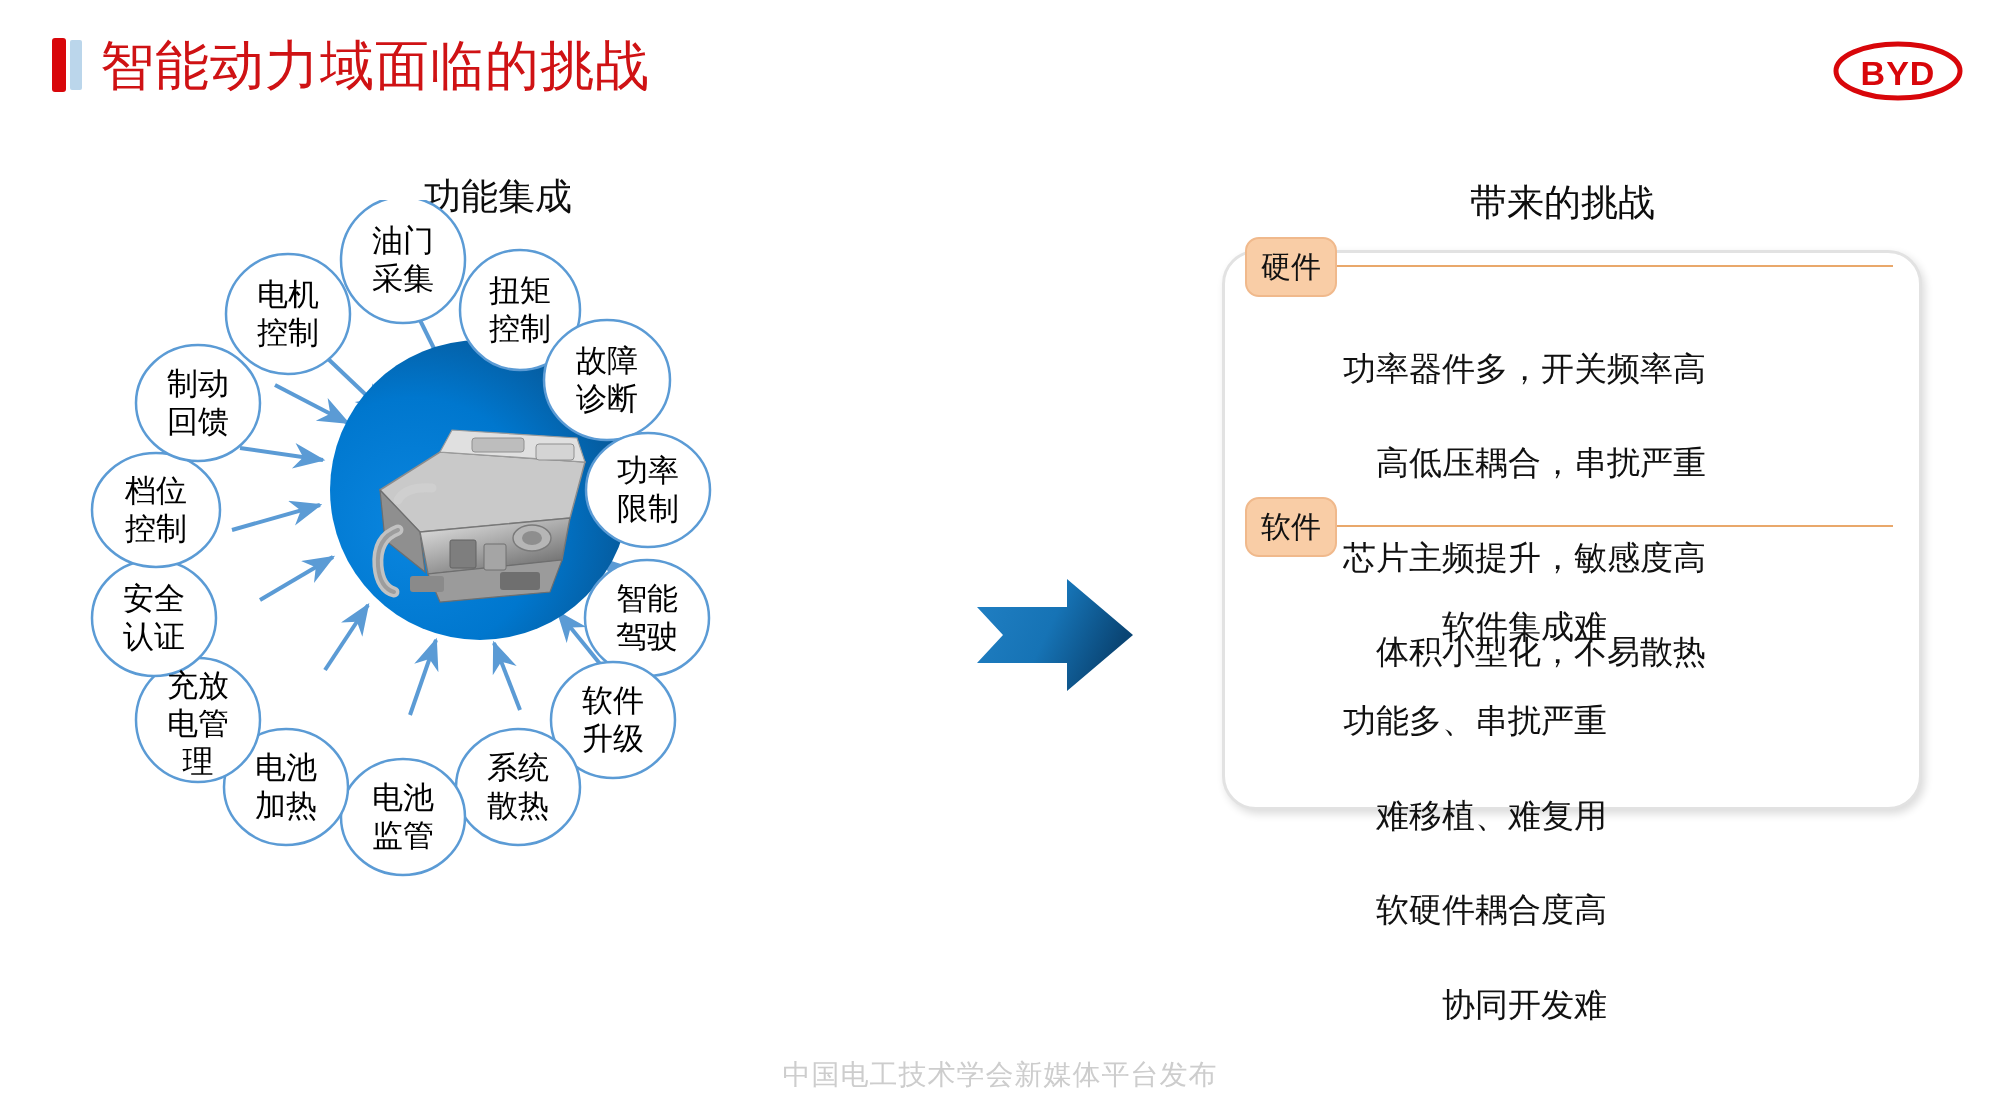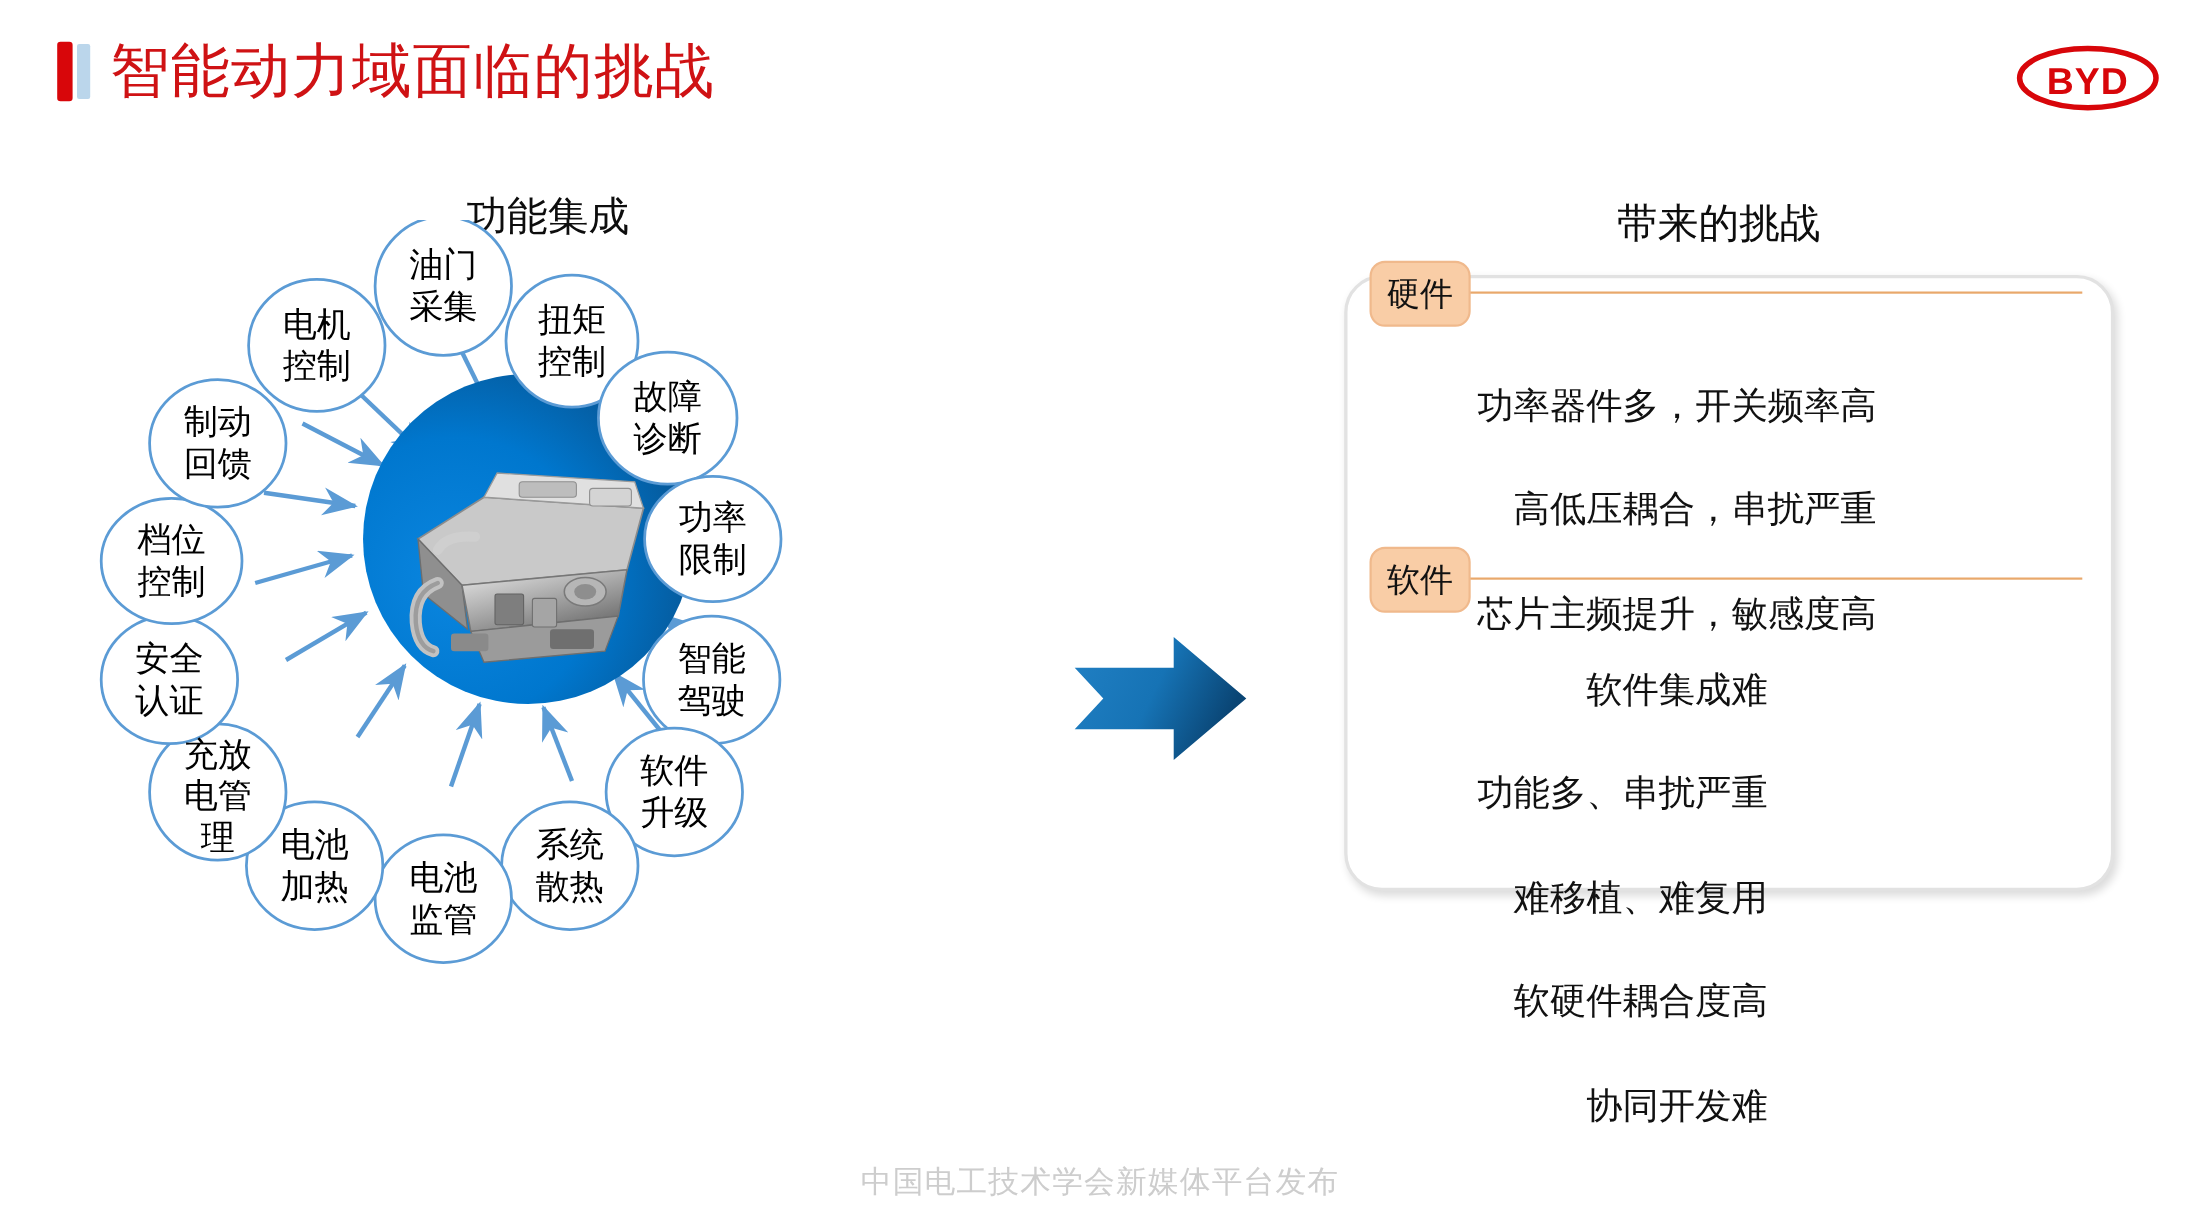--- a/index.html
+++ b/index.html
@@ -309,20 +309,21 @@
 
   <div id="panel">
 
     <div class="section" id="sec-hw">
       <div class="section-rule"></div>
       <div class="tag">硬件</div>
       <div class="bullets">
         <div>功率器件多，开关频率高</div>
         <div>高低压耦合，串扰严重</div>
         <div>芯片主频提升，敏感度高</div>
+        <div>体积小型化，不易散热</div>
       </div>
     </div>
 
     <div class="section" id="sec-sw">
       <div class="section-rule"></div>
       <div class="tag">软件</div>
       <div class="bullets">
         <div>软件集成难</div>
         <div>功能多、串扰严重</div>
         <div>难移植、难复用</div>

